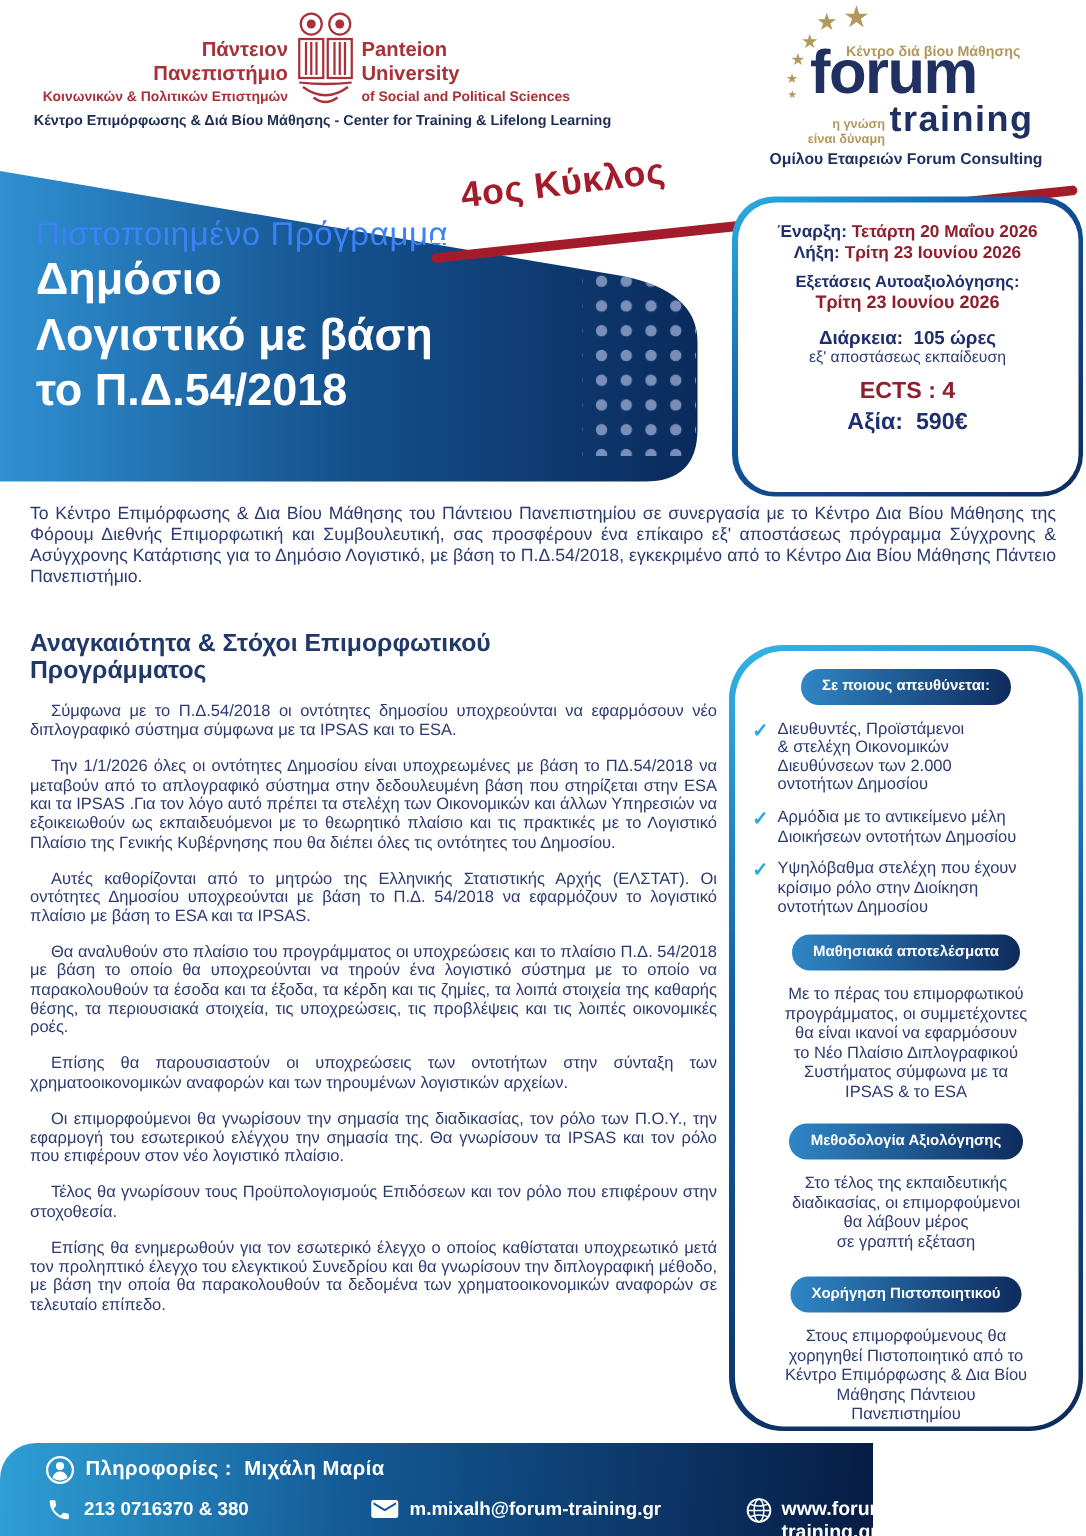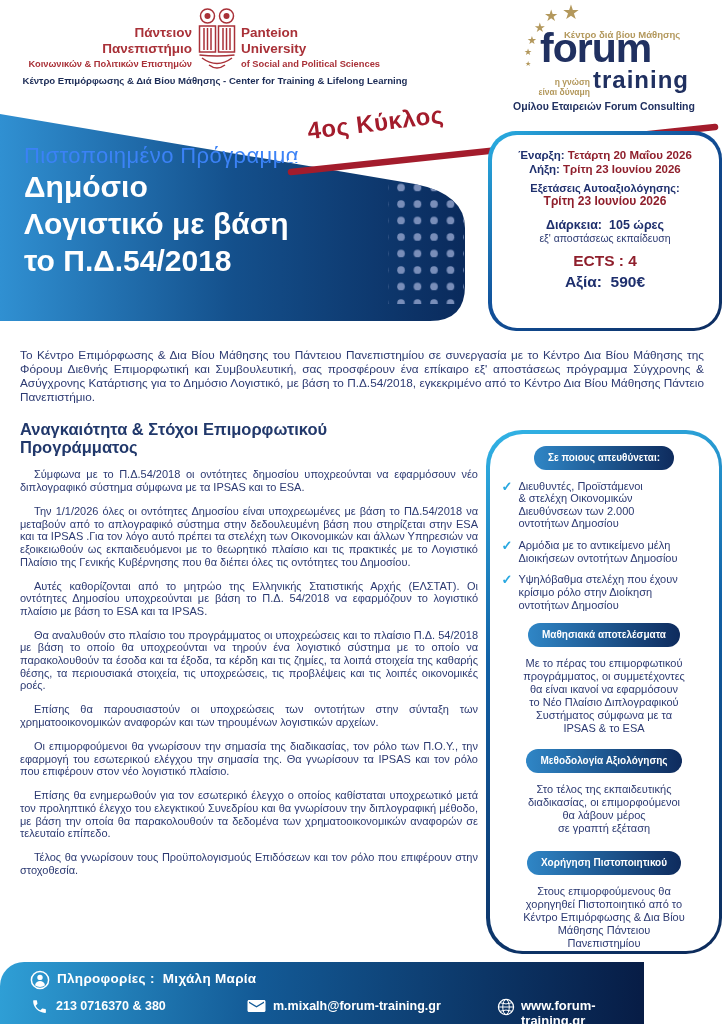--- a/index.html
+++ b/index.html
@@ -51,21 +51,21 @@
   .ib-navy{color:#1e2f6d;} .ib-red{color:#8f1f2c;}
   .ib-exams{margin-top:6px;font-size:11px;font-weight:700;color:#1e2f6d;}
   .ib-exdate{font-size:12px;font-weight:700;color:#8f1f2c;}
   .ib-dur{margin-top:10px;font-size:12.5px;font-weight:700;color:#1e2f6d;}
   .ib-note{font-size:10.5px;color:#2c3a72;}
   .ib-sync{margin-top:7px;font-size:11.3px;color:#2c3a72;line-height:1.3;}
   .ib-ects{margin-top:8px;font-size:15.5px;font-weight:700;color:#8f1f2c;}
   .ib-price{margin-top:3px;font-size:15.5px;font-weight:700;color:#1e2f6d;}
 
   
-  .intro{left:20px;top:348px;width:684px;color:#2c3a72;font-size:11.8px;line-height:1.2;
+  .intro{left:20px;top:335px;width:684px;color:#2c3a72;font-size:11.8px;line-height:1.2;
          text-align:justify;}
   .main-col{left:20px;top:420px;width:458px;}
   .main-col h2{margin:0;color:#21386b;font-size:16.5px;font-weight:700;line-height:1.12;}
   .main-col p{margin:11.5px 0 0 0;color:#2c3a72;font-size:11px;line-height:12.6px;
          text-align:justify;text-indent:14px;}
 
   
   .sidebar{left:486px;top:430px;width:236px;height:524px;border-radius:36px;
          background:linear-gradient(165deg,#32b4e6 0%,#1160a5 40%,#0c2a5a 100%);padding:3.5px;
          box-sizing:border-box;}
@@ -74,21 +74,21 @@
   .pill{width:fit-content;margin:2px auto 10px;padding:6px 14px 7px;border-radius:18px;
          background:linear-gradient(90deg,#2f86c6,#0e2b5d);color:#ffffff;
          font-size:10px;font-weight:700;white-space:nowrap;}
   .chk-item{display:flex;margin:0 0 9px 0;}
   .chk{color:#29a8e0;font-weight:700;font-size:13px;margin-right:6px;line-height:1.05;}
   .chk-text{color:#2c3a72;font-size:11px;line-height:1.15;font-weight:500;}
   .side-text{color:#2c3a72;font-size:11px;line-height:1.18;text-align:center;font-weight:500;}
   .mt12{margin-top:12px;} .mt14{margin-top:14px;} .mt16{margin-top:16px;}
 
   
-  .footer{left:0;top:962px;width:644px;height:62px;border-top-left-radius:24px;
+  .footer{left:0;top:962px;width:582px;height:62px;border-top-left-radius:24px;
          background:linear-gradient(93deg,#2f9fd6 0%,#135a96 40%,#071c45 100%);}
   .ft{position:absolute;color:#ffffff;font-weight:700;}
   .ft-row1{left:57px;top:9px;font-size:13.5px;letter-spacing:.3px;}
   .ft-phone{left:56px;top:37px;font-size:12.5px;}
   .ft-email{left:273px;top:37px;font-size:12.5px;}
   .ft-web{left:521px;top:36px;font-size:13px;}
   .ft-page{left:688px;top:7px;font-size:30px;}
   .ft-icon{position:absolute;}
 </style>
 </head>
@@ -188,22 +188,22 @@
 
   <div class="abs main-col">
     <h2 class="pre">Αναγκαιότητα &amp; Στόχοι Επιμορφωτικού
 Προγράμματος</h2>
     <p>Σύμφωνα με το Π.Δ.54/2018 οι οντότητες δημοσίου υποχρεούνται να εφαρμόσουν νέο διπλογραφικό σύστημα σύμφωνα με τα IPSAS και το ESA.</p>
     <p>Την 1/1/2026 όλες οι οντότητες Δημοσίου είναι υποχρεωμένες με βάση το ΠΔ.54/2018 να μεταβούν από το απλογραφικό σύστημα στην δεδουλευμένη βάση που στηρίζεται στην ESA και τα IPSAS .Για τον λόγο αυτό πρέπει τα στελέχη των Οικονομικών και άλλων Υπηρεσιών να εξοικειωθούν ως εκπαιδευόμενοι με το θεωρητικό πλαίσιο και τις πρακτικές με το Λογιστικό Πλαίσιο της Γενικής Κυβέρνησης που θα διέπει όλες τις οντότητες του Δημοσίου.</p>
     <p>Αυτές καθορίζονται από το μητρώο της Ελληνικής Στατιστικής Αρχής (ΕΛΣΤΑΤ). Οι οντότητες Δημοσίου υποχρεούνται με βάση το Π.Δ. 54/2018 να εφαρμόζουν το λογιστικό πλαίσιο με βάση το ESA και τα IPSAS.</p>
     <p>Θα αναλυθούν στο πλαίσιο του προγράμματος οι υποχρεώσεις και το πλαίσιο Π.Δ. 54/2018 με βάση το οποίο θα υποχρεούνται να τηρούν ένα λογιστικό σύστημα με το οποίο να παρακολουθούν τα έσοδα και τα έξοδα, τα κέρδη και τις ζημίες, τα λοιπά στοιχεία της καθαρής θέσης, τα περιουσιακά στοιχεία, τις υποχρεώσεις, τις προβλέψεις και τις λοιπές οικονομικές ροές.</p>
     <p>Επίσης θα παρουσιαστούν οι υποχρεώσεις των οντοτήτων στην σύνταξη των χρηματοοικονομικών αναφορών και των τηρουμένων λογιστικών αρχείων.</p>
     <p>Οι επιμορφούμενοι θα γνωρίσουν την σημασία της διαδικασίας, τον ρόλο των Π.Ο.Υ., την εφαρμογή του εσωτερικού ελέγχου την σημασία της. Θα γνωρίσουν τα IPSAS και τον ρόλο που επιφέρουν στον νέο λογιστικό πλαίσιο.</p>
+    <p>Τέλος θα γνωρίσουν τους Προϋπολογισμούς Επιδόσεων και τον ρόλο που επιφέρουν στην στοχοθεσία.</p>
     <p>Επίσης θα ενημερωθούν για τον εσωτερικό έλεγχο ο οποίος καθίσταται υποχρεωτικό μετά τον προληπτικό έλεγχο του ελεγκτικού Συνεδρίου και θα γνωρίσουν την διπλογραφική μέθοδο, με βάση την οποία θα παρακολουθούν τα δεδομένα των χρηματοοικονομικών αναφορών σε τελευταίο επίπεδο.</p>
-    <p>Τέλος θα γνωρίσουν τους Προϋπολογισμούς Επιδόσεων και τον ρόλο που επιφέρουν στην στοχοθεσία.</p>
   </div>
 
   <div class="abs sidebar">
     <div class="side-inner">
       <div class="pill">Σε ποιους απευθύνεται:</div>
 
       <div class="chk-item">
         <span class="chk">✓</span>
         <span class="chk-text pre">Διευθυντές, Προϊστάμενοι
 &amp; στελέχη Οικονομικών

